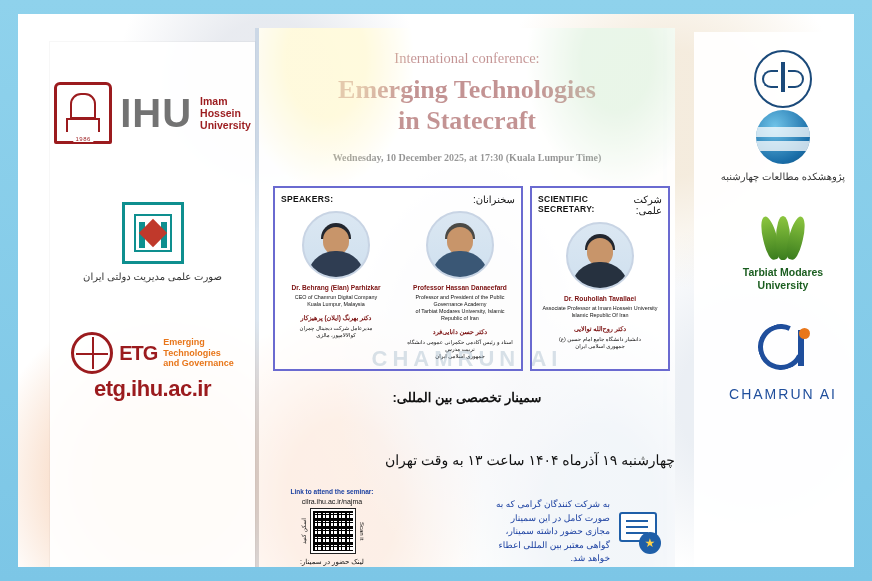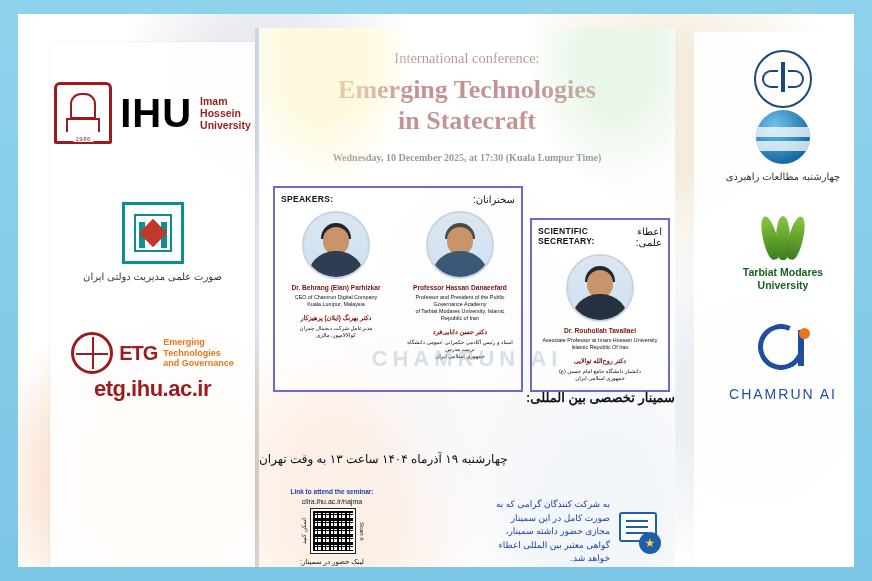--- a/index.html
+++ b/index.html
@@ -101,21 +101,21 @@
     border-top: 2px solid #9b1b1e;
     border-left: 2px solid #9b1b1e;
     border-right: 2px solid #9b1b1e;
   }
   .ihu-year {
     position: absolute; bottom: -1px; left: 50%;
     transform: translateX(-50%);
     font-size: 6px; color: #9b1b1e; letter-spacing: .5px;
     background: #fff; padding: 0 2px;
   }
-  .ihu-text { font-size: 40px; font-weight: 700; color: #000000; letter-spacing: 1px; }
+  .ihu-text { font-size: 40px; font-weight: 700; color: #737373; letter-spacing: 1px; }
   .ihu-sub { font-size: 10.5px; color: #9b1b1e; line-height: 1.15; text-align: left; font-weight: 600; }
 
   
   .iams-mark {
     width: 62px; height: 62px;
     margin: 0 auto;
     border: 3px solid #0e8f8f;
     position: relative;
     background: #fff;
   }
@@ -221,21 +221,21 @@
     text-align: center; color: #111; font-size: 10px; font-weight: 700;
     font-family: "Liberation Serif", serif; margin-top: 16px;
   }
 
   .panels { position: absolute; left: 14px; top: 158px; right: 14px; display: flex; gap: 7px; }
   .panel {
     border: 2px solid #6a6ad0; background: rgba(255,255,255,0.55);
     padding: 6px 6px 8px;
   }
   .panel.speakers { flex: 1 1 auto; }
-  .panel.secretary { width: 140px; flex: none; margin-top: 32px; }
+  .panel.secretary { width: 140px; flex: none; }
   .panel-head { display: flex; justify-content: space-between; align-items: flex-start; }
   .panel-head .en { font-size: 8.5px; font-weight: 700; color: #111; letter-spacing: .3px; }
   .panel-head .fa { font-size: 10px; color: #111; direction: rtl; }
   .people { display: flex; justify-content: center; gap: 14px; margin-top: 6px; }
   .person { width: 110px; text-align: center; }
   .person.secretary-person { width: 124px; }
   .avatar {
     width: 68px; height: 68px; border-radius: 50%; margin: 0 auto;
     border: 2px solid #c8d4e4; overflow: hidden; position: relative;
     background: linear-gradient(180deg,#dbe7f2 0%, #cfe0ef 100%);
@@ -254,30 +254,30 @@
   }
   .avatar.a2 .body { background: #3a5775; }
   .avatar.a2 .hair { background: #4b4a46; }
   .avatar.a3 .body { background: #26313f; }
   .p-name { font-size: 6.6px; font-weight: 700; color: #7b1010; margin-top: 5px; line-height: 1.25; }
   .p-role { font-size: 5.4px; color: #111; margin-top: 2px; line-height: 1.3; }
   .p-name-fa { font-size: 6.4px; font-weight: 700; color: #7b1010; margin-top: 6px; direction: rtl; line-height: 1.3; }
   .p-role-fa { font-size: 5.4px; color: #111; margin-top: 2px; direction: rtl; line-height: 1.35; }
 
   .fa-kicker {
-    position: absolute; left: 0; right: 0; top: 362px; text-align: right;
+    position: absolute; left: 0; right: 0; top: 362px; text-align: center;
     direction: rtl; font-size: 13px; color: #111; font-weight: 700;
   }
   .fa-title {
     position: absolute; left: 0; right: 0; top: 386px; text-align: center;
     direction: rtl; font-size: 25px; color: #7b1010; font-weight: 700;
   }
   .fa-when {
-    position: absolute; left: 0; right: 0; top: 424px; text-align: left;
-    direction: rtl; font-size: 12px; color: #111;
+    position: absolute; left: 0; right: 0; top: 424px; text-align: right;
+    direction: rtl; font-size: 14px; color: #111;
   }
 
   .link-box {
     position: absolute; left: 14px; top: 460px; width: 118px; text-align: center;
   }
   .link-label { font-size: 6.5px; color: #1a3fa0; font-weight: 700; }
   .link-url { font-size: 7px; color: #111; margin-top: 3px; }
   .qr-row { display: flex; align-items: center; justify-content: center; gap: 4px; margin-top: 4px; }
   .qr {
     width: 44px; height: 44px;
@@ -414,21 +414,21 @@
               <div class="p-name-fa">دکتر حسن دانایی‌فرد</div>
               <div class="p-role-fa" style="white-space:pre-line;">استاد و رئیس آکادمی حکمرانی عمومی دانشگاه تربیت مدرس
 جمهوری اسلامی ایران</div>
             </div>
           </div>
         </div>
 
         <div class="panel secretary">
           <div class="panel-head">
             <span class="en" style="max-width:72px;display:inline-block;">SCIENTIFIC SECRETARY:</span>
-            <span class="fa">اعطاء علمی:</span>
+            <span class="fa">شرکت علمی:</span>
           </div>
           <div class="people">
             <div class="person secretary-person">
               <div class="avatar a3">
                 <div class="hair"></div>
                   <div class="head"></div>
                   <div class="body"></div>
               </div>
               <div class="p-name">Dr. Rouhollah Tavallaei</div>
               <div class="p-role" style="white-space:pre-line;">Associate Professor at Imam Hossein University
@@ -471,21 +471,21 @@
         <div class="emblem-iran">
           <div class="ring"></div>
             <div class="sword"></div>
           <div class="wing-l"></div>
             <div class="wing-r"></div>
         </div>
       </div>
 
       <div class="logo-block" style="top:78px;">
         <div class="sphere"></div>
-        <div class="fa-caption">چهارشنبه مطالعات راهبردی</div>
+        <div class="fa-caption">پژوهشکده مطالعات چهارشنبه</div>
       </div>
 
       <div class="logo-block" style="top:178px;">
         <div class="tmu-mark">
           <div class="tmu-leaf l"></div>
           <div class="tmu-leaf c"></div>
           <div class="tmu-leaf r"></div>
         </div>
         <div class="tmu-name" style="white-space:pre-line;">Tarbiat Modares
 University</div>

